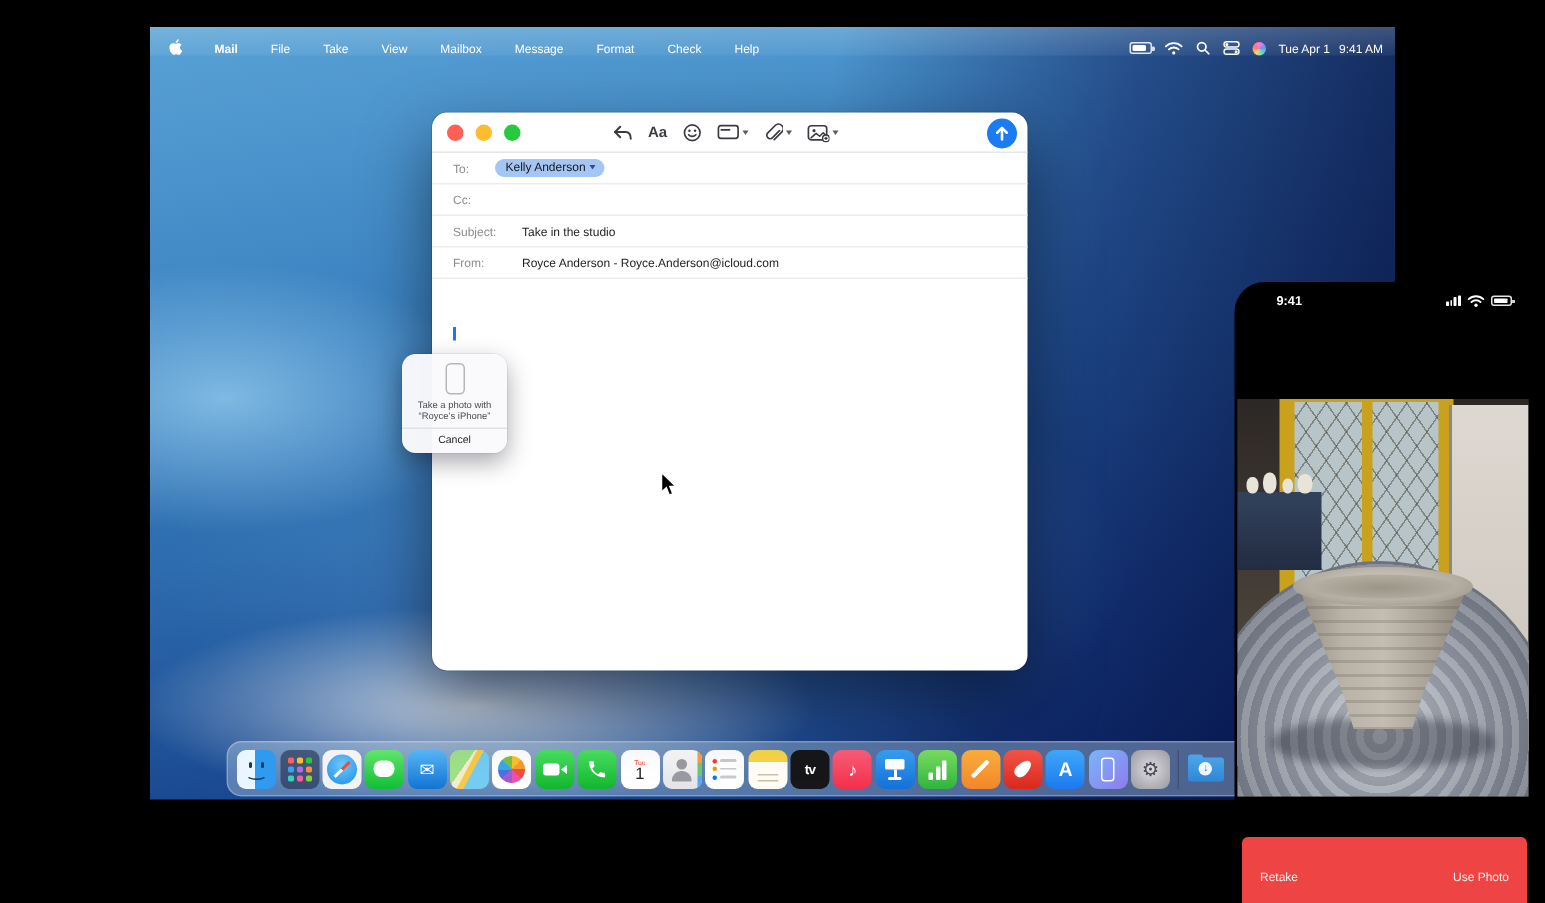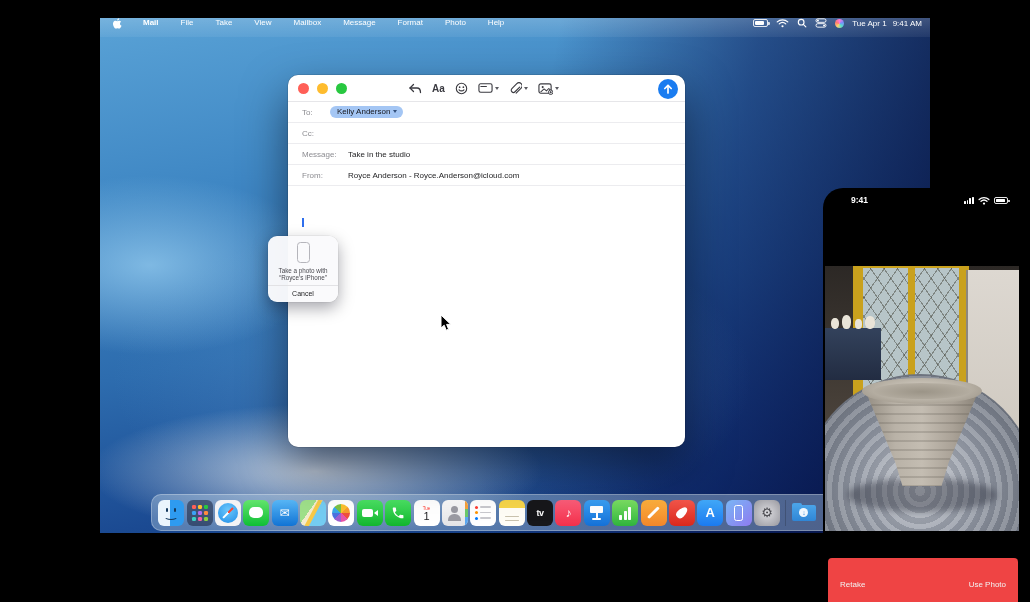--- a/index.html
+++ b/index.html
@@ -13,21 +13,21 @@
       radial-gradient(ellipse 42% 20% at 26% 88%, rgba(215,221,228,.85), transparent 65%),
       radial-gradient(ellipse 34% 28% at 6% 48%, rgba(150,205,240,.75), transparent 62%),
       radial-gradient(ellipse 55% 45% at 40% 70%, rgba(90,150,205,.5), transparent 70%),
       linear-gradient(100deg, rgba(0,0,0,0) 50%, rgba(10,25,85,.55) 72%, rgba(4,10,55,.85) 100%),
       linear-gradient(170deg, #59a2d6 0%, #3f87c4 28%, #2d6cae 55%, #1b4a92 78%, #0d2f74 100%);
   }
 
   
   .menubar{ position:absolute; left:0; top:0; width:100%; height:19px;
     background:linear-gradient(180deg, rgba(255,255,255,.18), rgba(255,255,255,.06));
-    display:flex; align-items:flex-start; color:#fff; font-size:8px; padding:0 8px; }
+    display:flex; align-items:flex-end; color:#fff; font-size:8px; padding:0 8px; }
   .menubar .apple{ width:10px; height:11px; margin:0 10px 0 4px; display:flex; align-items:center; }
   .menubar .mitem{ margin:0 11px; white-space:nowrap; }
   .menubar .mitem.bold{ font-weight:bold; }
   .mstatus{ margin-left:auto; display:flex; align-items:center; gap:8px; }
   .mstatus .clock{ display:flex; gap:6px; font-size:8px; }
   .batt{ position:relative; width:15px; height:8px; border:1px solid rgba(255,255,255,.85); border-radius:2px; }
   .batt i{ position:absolute; left:1px; top:1px; bottom:1px; width:9px; background:#fff; border-radius:1px; }
   .batt u{ position:absolute; right:-3px; top:2px; width:2px; height:3px; background:rgba(255,255,255,.8); border-radius:0 1px 1px 0; }
   .siri{ width:9px; height:9px; border-radius:50%;
     background:conic-gradient(#ff7ad9,#7a8cff,#55e0c8,#ffd36e,#ff7a6e,#ff7ad9); }
@@ -195,21 +195,21 @@
             <path fill="#fff" d="M13.1 10c0-2.2 1.8-3.3 1.9-3.4-1-1.5-2.6-1.7-3.2-1.7-1.4-.1-2.7.8-3.4.8-.7 0-1.8-.8-2.9-.8C4 4.9 2.6 5.7 1.8 7 .2 9.7 1.4 13.7 3 15.9c.8 1.1 1.7 2.3 2.9 2.3 1.1 0 1.6-.7 2.9-.7 1.3 0 1.7.7 2.9.7 1.2 0 2-1.1 2.8-2.2.9-1.3 1.2-2.5 1.2-2.6 0 0-2.5-1-2.6-3.4zM10.9 3.2c.6-.8 1-1.8.9-2.9-.9 0-2 .6-2.6 1.4-.6.7-1.1 1.8-.9 2.8 1 .1 2-.5 2.6-1.3z"></path>
           </svg>
       </span>
       <span class="mitem bold">Mail</span>
       <span class="mitem">File</span>
       <span class="mitem">Take</span>
       <span class="mitem">View</span>
       <span class="mitem">Mailbox</span>
       <span class="mitem">Message</span>
       <span class="mitem">Format</span>
-      <span class="mitem">Photo</span>
+      <span class="mitem">Check</span>
       <span class="mitem">Help</span>
 
       <span class="mstatus">
         <span class="batt">
             <i></i>
             <u></u>
           </span>
         <svg width="13" height="10" viewBox="0 0 16 12">
             <g stroke="#fff" fill="none" stroke-width="1.5" stroke-linecap="round">
               <path d="M1.5 4.6a9.5 9.5 0 0 1 13 0"></path>
@@ -297,21 +297,21 @@
       <span class="flabel">To:</span>
       <span class="token">
         <span>Kelly Anderson</span>
         <span class="chev"></span>
       </span>
     </div>
     <div class="frow">
       <span class="flabel">Cc:</span>
     </div>
     <div class="frow">
-      <span class="flabel w">Message:</span>
+      <span class="flabel w">Subject:</span>
       <span class="fval">Take in the studio</span>
     </div>
     <div class="frow">
       <span class="flabel w">From:</span>
       <span class="fval">Royce Anderson - Royce.Anderson@icloud.com</span>
     </div>
 
     <span class="caret"></span>
   </div>
 

